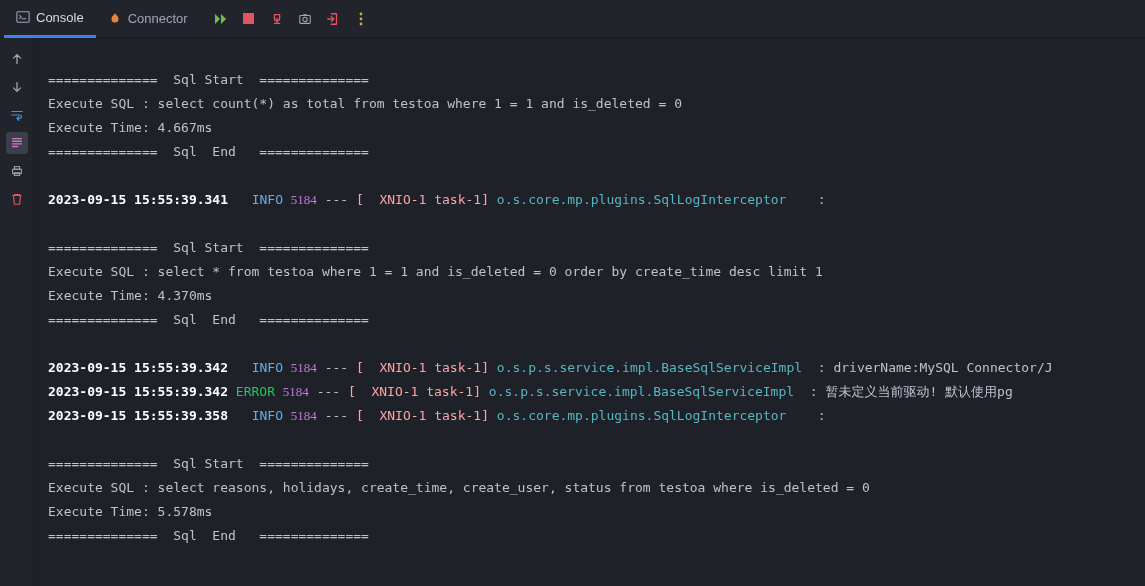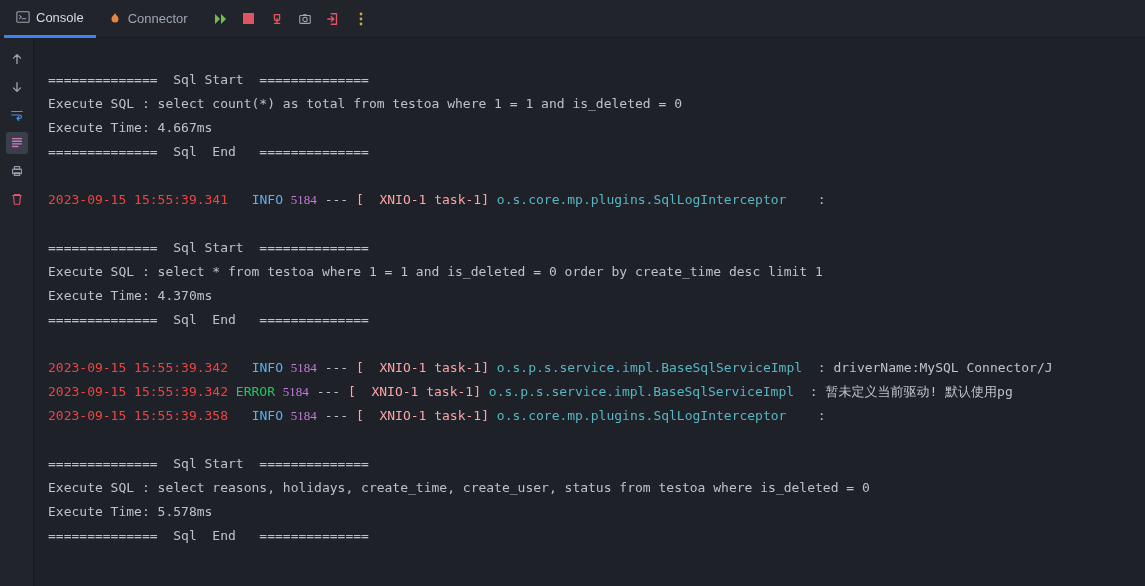--- a/index.html
+++ b/index.html
@@ -85,21 +85,21 @@
     background: #1e2128;
     font-family: 'Consolas', 'Menlo', monospace;
     font-size: 13px;
     line-height: 24px;
     padding: 6px 14px;
     overflow: hidden;
     white-space: pre;
     color: #bcc2cc;
   }
   .log-line { white-space: pre; }
-  .ts { color: #ef4444; }
+  .ts { color: #ffffff; font-weight: bold; }
   .info { color: #61afef; margin-left: 8px; }
   .error { color: #22c55e; }
   .pid { color: #c678dd; font-family: Liberation Serif, serif; }
   .dash { color: #bcc2cc; }
   .thread { color: #fca5a5; }
   .logger { color: #56b6c2; text-align: center; }
   .msg { color: #bcc2cc; }
 </style>
 </head>
 <body>

